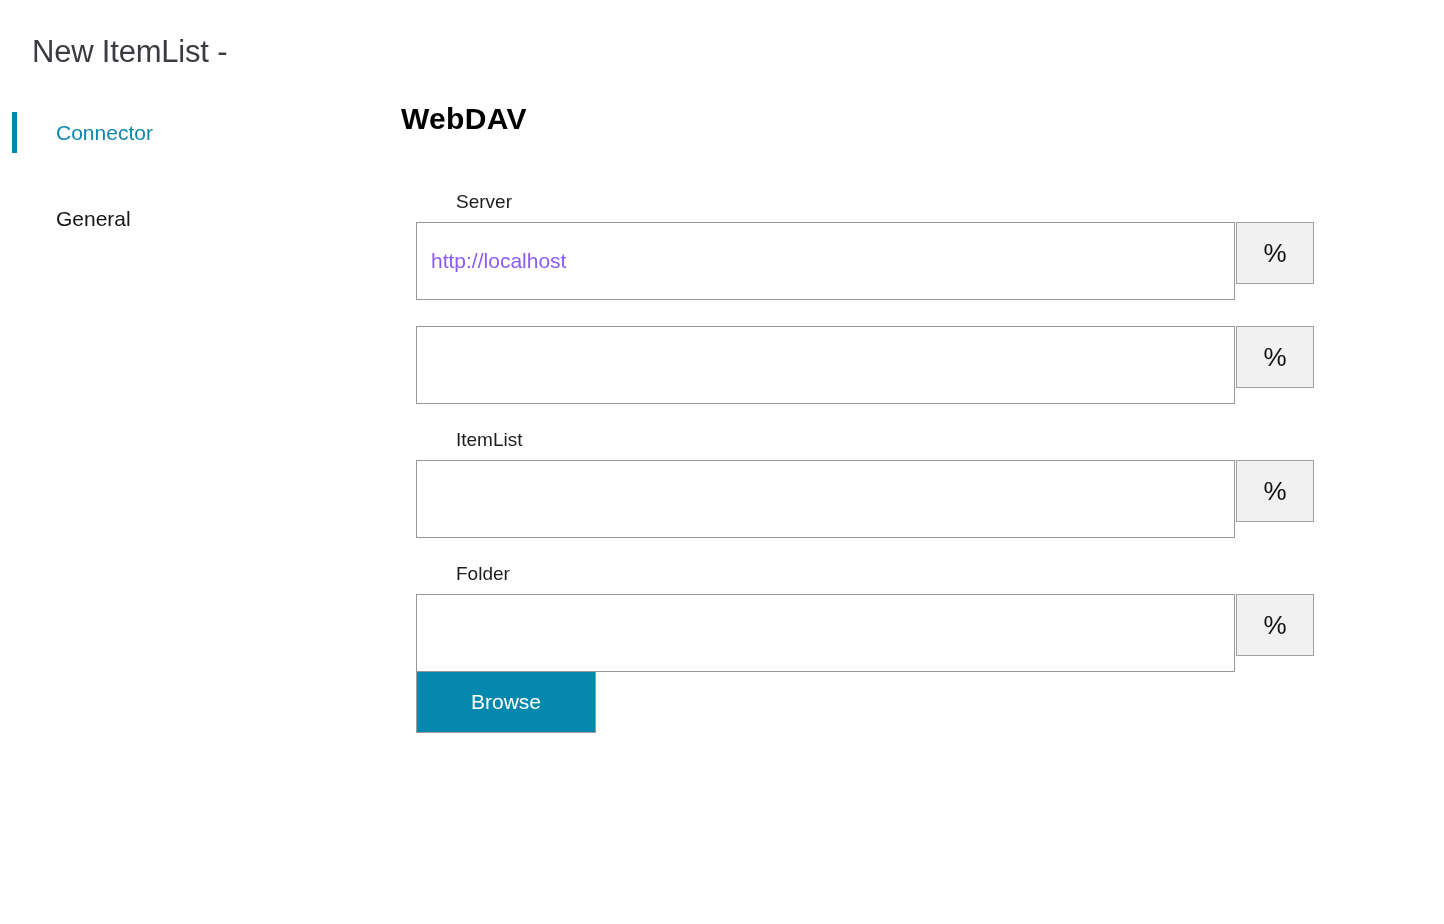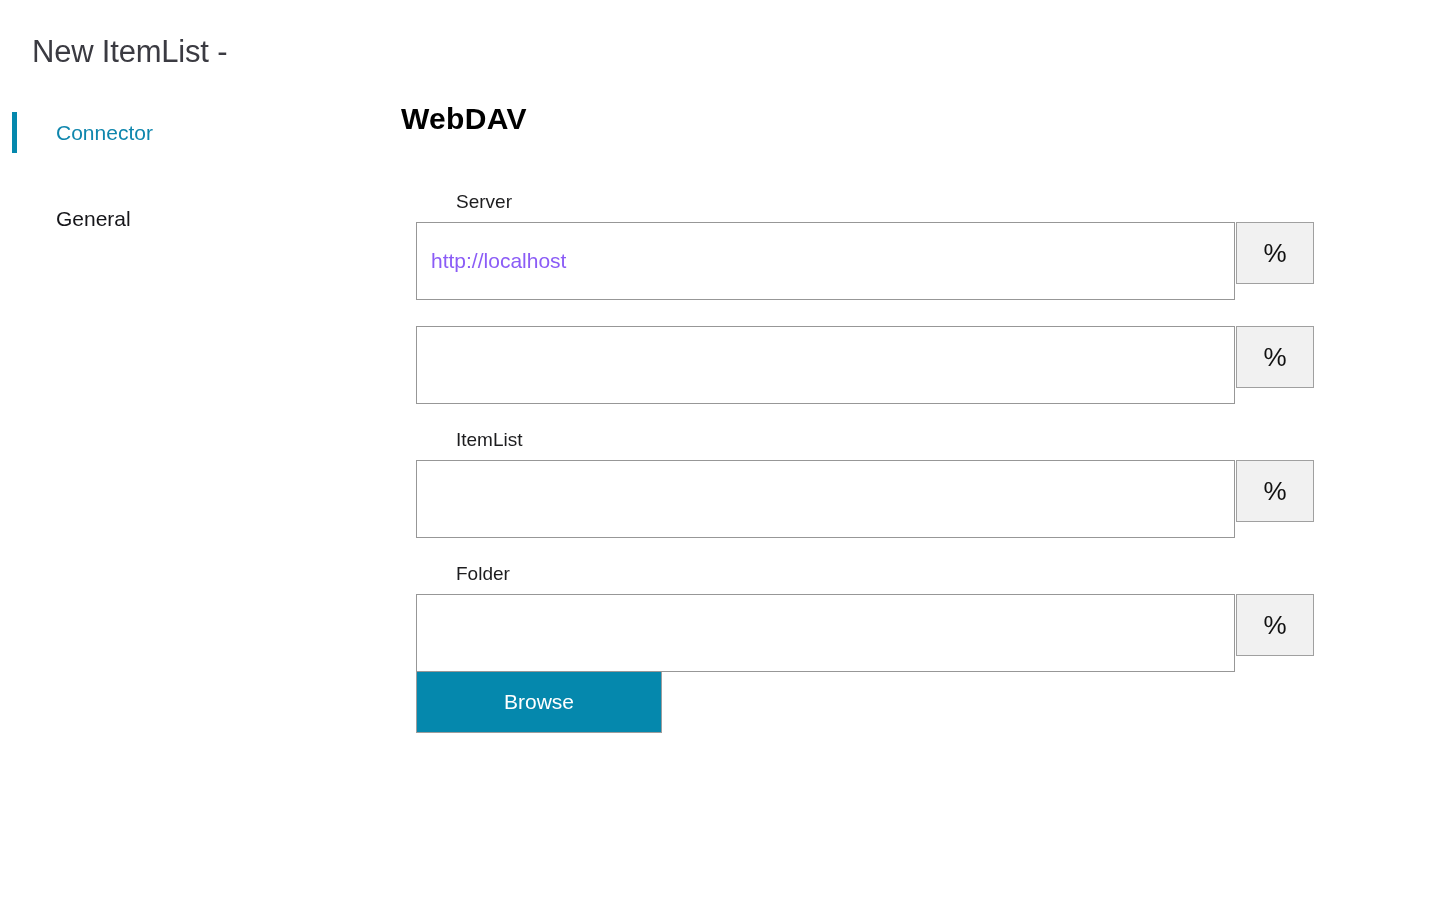--- a/index.html
+++ b/index.html
@@ -129,21 +129,21 @@
     font-size: 26px;
     color: #111111;
     cursor: pointer;
     user-select: none;
     font-family: "Liberation Sans", sans-serif;
   }
 
   
   .browse-button {
     display: block;
-    width: 246px;
+    width: 180px;
     height: 62px;
     box-sizing: border-box;
     margin-top: -1px;
     border: 1px solid #9d9d9d;
     background: #0588ad;
     color: #ffffff;
     font-family: "Liberation Sans", sans-serif;
     font-size: 21px;
     font-weight: 400;
     text-align: center;

